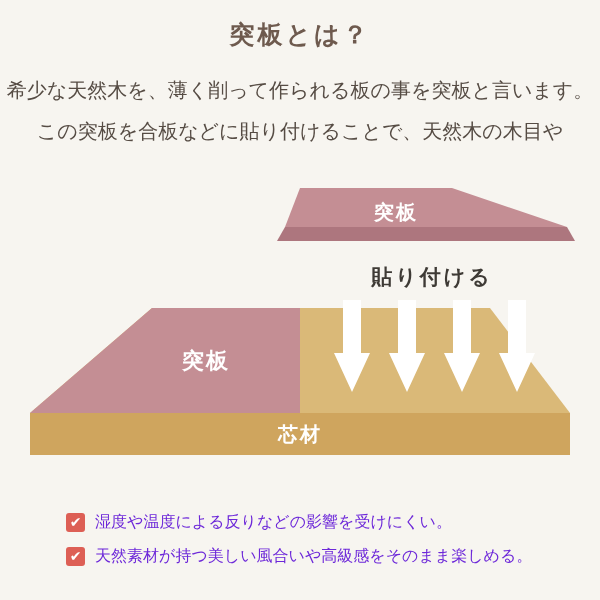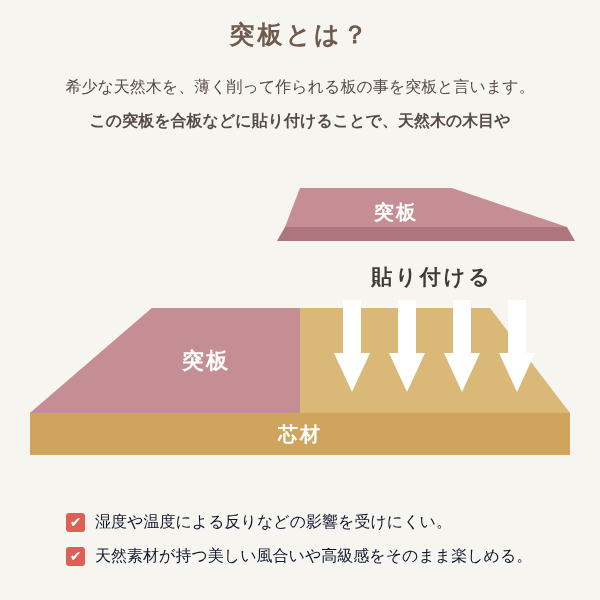--- a/index.html
+++ b/index.html
@@ -8,40 +8,40 @@
   .page { position:relative; width:600px; height:600px; background:#f7f5f0; overflow:hidden; }
 
   .title {
     position:absolute; top:18px; left:0; width:100%;
     text-align:center; font-size:25px; font-weight:bold;
     letter-spacing:3px; color:#6e5a4e;
   }
 
   .intro {
     position:absolute; top:74px; left:0; width:100%;
-    text-align:center; font-size:16px; line-height:1.65; color:#564c44;
+    text-align:center; font-size:20px; line-height:1.65; color:#564c44;
   }
-  .intro p.gap { margin-top:8px;font-weight:bold; }
+  .intro p.gap { margin-top:8px; }
 
   .diagram { position:absolute; top:175px; left:0; }
 
   .shape-label { font-size:20px; font-weight:bold; fill:#ffffff; letter-spacing:2px; }
   .shape-label-big { font-size:22px; font-weight:bold; fill:#ffffff; letter-spacing:2px; }
   .action-label { font-size:21px; font-weight:bold; fill:#3e3a35; letter-spacing:3px; }
 
   .checklist { position:absolute; top:512px; left:66px; }
   .check-row { display:flex; align-items:center; margin-bottom:13px; }
   .checkbox {
     width:19px; height:19px; flex:0 0 auto;
     background:#dd5f55; border-radius:3px;
     color:#ffffff; font-size:14px; line-height:19px;
     display:flex; align-items:center; justify-content:center;
     margin-right:10px;
   }
-  .check-text { font-size:16px; color:#0f172a; }
+  .check-text { font-size:16px; color:#6d28d9; }
 </style>
 </head>
 <body>
 
 <div class="page">
 
   <h1 class="title">突板とは？</h1>
 
   <div class="intro">
     <p>希少な天然木を、薄く削って作られる板の事を突板と言います。</p>

